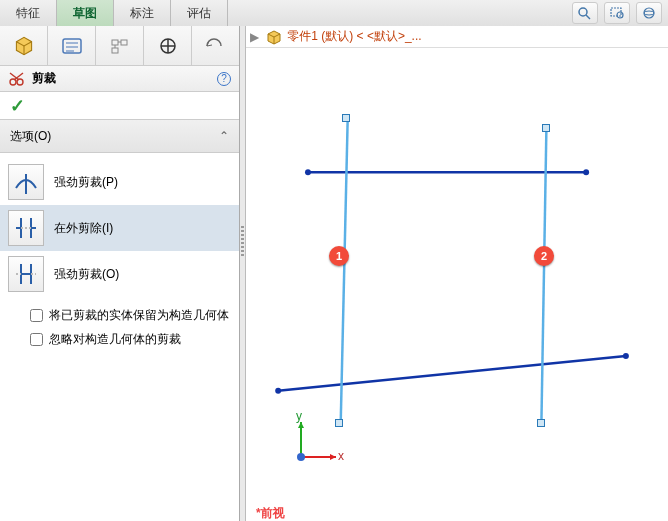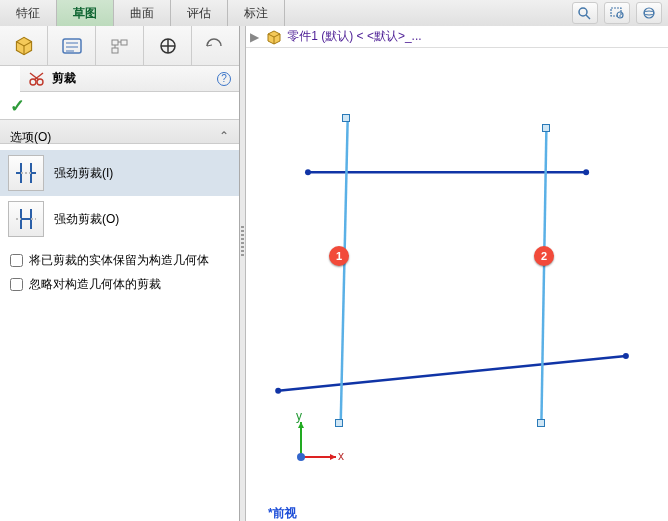--- a/index.html
+++ b/index.html
@@ -4,56 +4,55 @@
 <style>
 * { margin:0; padding:0; box-sizing:border-box; font-family:"Microsoft YaHei",Arial,sans-serif; font-size:12px; }
 body { width:668px; height:521px; background:#fff; position:relative; overflow:hidden; }
 .top-tabs { display:flex; height:34px; background:linear-gradient(#f0f0f0,#dcdcdc); border-bottom:1px solid #999; }
 .top-tab { padding:0 16px; line-height:26px; color:#333; border-right:1px solid #bbb; cursor:pointer; }
 .top-tab.active { background:linear-gradient(#cfe5cf,#b8d8b8); color:#163; font-weight:bold; }
 .left-panel { position:absolute; left:0; top:26px; width:240px; height:495px; background:#fff; border-right:1px solid #aaa; }
 .icon-row { display:flex; height:40px; border-bottom:1px solid #ccc; background:linear-gradient(#f8f8f8,#ececec); }
 .icon-cell { width:48px; height:40px; border-right:1px solid #ccc; display:flex; align-items:center; justify-content:center; cursor:pointer; }
 .icon-cell.last { border-right:none; width:44px; }
-.cmd-header { display:flex; align-items:center; height:26px; padding:0 8px; border-bottom:1px solid #ccc; background:linear-gradient(#f8f8f8,#ececec);margin-left:20px; }
+.cmd-header { display:flex; align-items:center; height:26px; padding:0 8px; border-bottom:1px solid #ccc; background:linear-gradient(#f8f8f8,#ececec); }
 .cmd-header .title { font-weight:bold; margin-left:6px; }
 .cmd-header .help { margin-left:auto; color:#3a74c8; cursor:pointer; }
 .ok-row { height:28px; display:flex; align-items:center; padding-left:10px; border-bottom:1px solid #ccc; }
-.section-hdr { display:flex; align-items:flex-start; height:24px; padding:9px 10px; background:linear-gradient(#f0f0f0,#e4e4e4); border-bottom:1px solid #ccc; }
+.section-hdr { display:flex; align-items:center; height:24px; padding:16px 10px; background:linear-gradient(#f0f0f0,#e4e4e4); border-bottom:1px solid #ccc; }
 .section-hdr .chev { margin-left:auto; color:#666; cursor:pointer; }
 .opt-list { padding:6px 0; }
 .opt { display:flex; align-items:center; height:46px; padding:0 8px; cursor:pointer; }
 .opt.sel { background:#d8e2ec; }
 .opt .ico { width:36px; height:36px; border:1px solid #bbb; background:linear-gradient(#fdfdfd,#ececec); margin-right:10px; display:flex; align-items:center; justify-content:center; }
-.chk-row { display:flex; align-items:flex-start; padding:4px 10px; line-height:16px; }
+.chk-row { display:flex; align-items:flex-start; padding:4px 10px; line-height:16px;margin-left:20px; }
 .chk-row input { margin-right:6px; margin-top:2px; flex-shrink:0; }
 .splitter { position:absolute; left:240px; top:26px; width:6px; height:495px; background:#e9e9e9; border-right:1px solid #bbb; cursor:ew-resize; }
 .splitter::before { content:""; position:absolute; left:1px; top:200px; width:3px; height:30px; background:repeating-linear-gradient(#999 0 2px,transparent 2px 4px); }
 .viewport { position:absolute; left:246px; top:26px; right:0; bottom:0; background:#fff; }
 .vp-top { height:22px; display:flex; align-items:center; padding-left:4px; border-bottom:1px solid #ddd; }
 .vp-top .tri { color:#888; margin-right:6px; cursor:pointer; }
-.vp-top .part { color:#4c1d95; }
+.vp-top .part { color:#c2410c; }
 .vp-tools { position:absolute; right:6px; top:-24px; display:flex; gap:6px; }
 .vp-tool { width:26px; height:22px; border:1px solid #ccc; border-radius:3px; background:linear-gradient(#fcfcfc,#e8e8e8); display:flex; align-items:center; justify-content:center; cursor:pointer; }
 .canvas { position:absolute; left:0; top:22px; right:0; bottom:16px; }
 .marker { position:absolute; width:20px; height:20px; border-radius:50%; background:#f24a3a; color:#fff; font-size:11px; font-weight:bold; display:flex; align-items:center; justify-content:center; box-shadow:0 1px 2px rgba(0,0,0,.4); }
 .endpt { position:absolute; width:8px; height:8px; border:1px solid #2a7ab8; background:#cfe6f5; }
 .triad { position:absolute; left:40px; bottom:30px; }
-.footer { position:absolute; left:0; bottom:0; right:0; height:16px; padding-left:22px; color:#1d4ed8; font-weight:bold; }
+.footer { position:absolute; left:0; bottom:0; right:0; height:16px; padding-left:10px; color:#ef4444; font-weight:bold; }
 .cube-ico { width:26px; height:22px; }
 </style>
 </head>
 <body>
 
 <div class="top-tabs">
   <div class="top-tab">特征</div>
   <div class="top-tab active">草图</div>
-  <div class="top-tab">曲面</div>
+  <div class="top-tab">标注</div>
   <div class="top-tab">评估</div>
-  <div class="top-tab">标注</div>
 </div>
 
 <div class="vp-tools" style="top:2px;">
   <div class="vp-tool">
       <svg width="16" height="14">
         <circle cx="6" cy="6" r="4" fill="none" stroke="#4477aa" stroke-width="1.5"></circle>
         <line x1="9" y1="9" x2="13" y2="13" stroke="#4477aa" stroke-width="1.5"></line>
       </svg>
     </div>
   <div class="vp-tool">
@@ -125,31 +124,40 @@
   <div class="ok-row">
     <span style="color:#2e9b3a;font-size:18px;font-weight:bold;cursor:pointer;">✓</span>
   </div>
 
   <div class="section-hdr">
     <span>选项(O)</span>
     <span class="chev">⌃</span>
   </div>
 
   <div class="opt-list">
+    <div class="opt">
+      <div class="ico">
+          <svg width="28" height="28">
+            <path d="M4 20 Q14 4 24 20" fill="none" stroke="#2a5fa8" stroke-width="2"></path>
+            <line x1="14" y1="6" x2="14" y2="26" stroke="#2a5fa8" stroke-width="2"></line>
+          </svg>
+        </div>
+      <span>强劲剪裁(P)</span>
+    </div>
     <div class="opt sel">
       <div class="ico">
           <svg width="28" height="28">
             <line x1="9" y1="4" x2="9" y2="24" stroke="#2a5fa8" stroke-width="2"></line>
             <line x1="19" y1="4" x2="19" y2="24" stroke="#2a5fa8" stroke-width="2"></line>
             <line x1="4" y1="14" x2="9" y2="14" stroke="#2a5fa8" stroke-width="2"></line>
             <line x1="19" y1="14" x2="24" y2="14" stroke="#2a5fa8" stroke-width="2"></line>
             <line x1="9" y1="14" x2="19" y2="14" stroke="#bbb" stroke-width="2" stroke-dasharray="2 2"></line>
           </svg>
         </div>
-      <span>强劲剪裁(I)</span>
+      <span>在外剪除(I)</span>
     </div>
     <div class="opt">
       <div class="ico">
           <svg width="28" height="28">
             <line x1="9" y1="4" x2="9" y2="24" stroke="#2a5fa8" stroke-width="2"></line>
             <line x1="19" y1="4" x2="19" y2="24" stroke="#2a5fa8" stroke-width="2"></line>
             <line x1="9" y1="14" x2="19" y2="14" stroke="#2a5fa8" stroke-width="2"></line>
             <line x1="4" y1="14" x2="9" y2="14" stroke="#bbb" stroke-width="2" stroke-dasharray="2 2"></line>
             <line x1="19" y1="14" x2="24" y2="14" stroke="#bbb" stroke-width="2" stroke-dasharray="2 2"></line>
           </svg>

